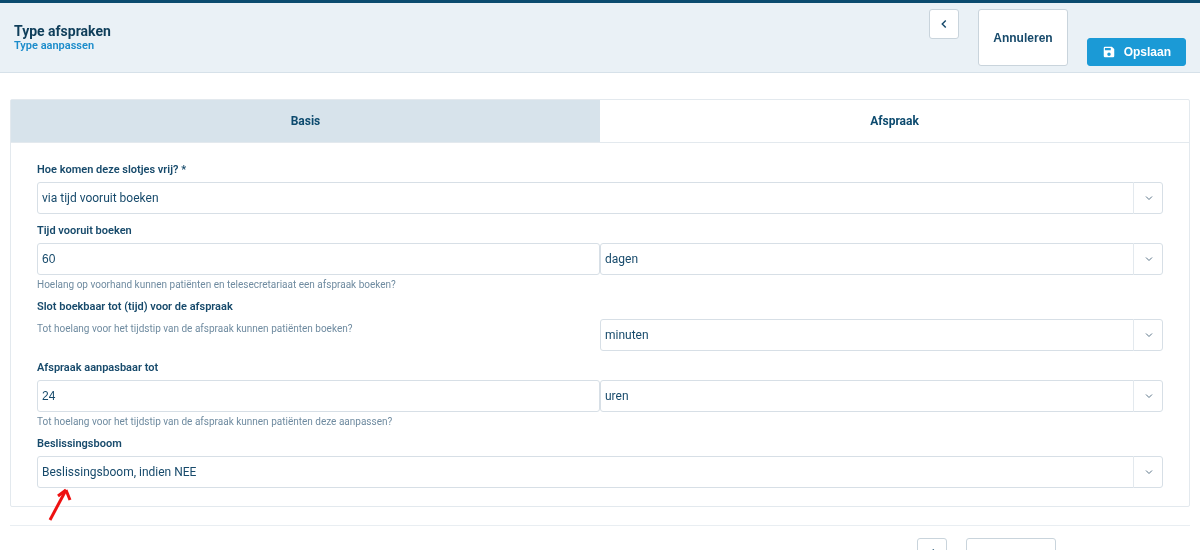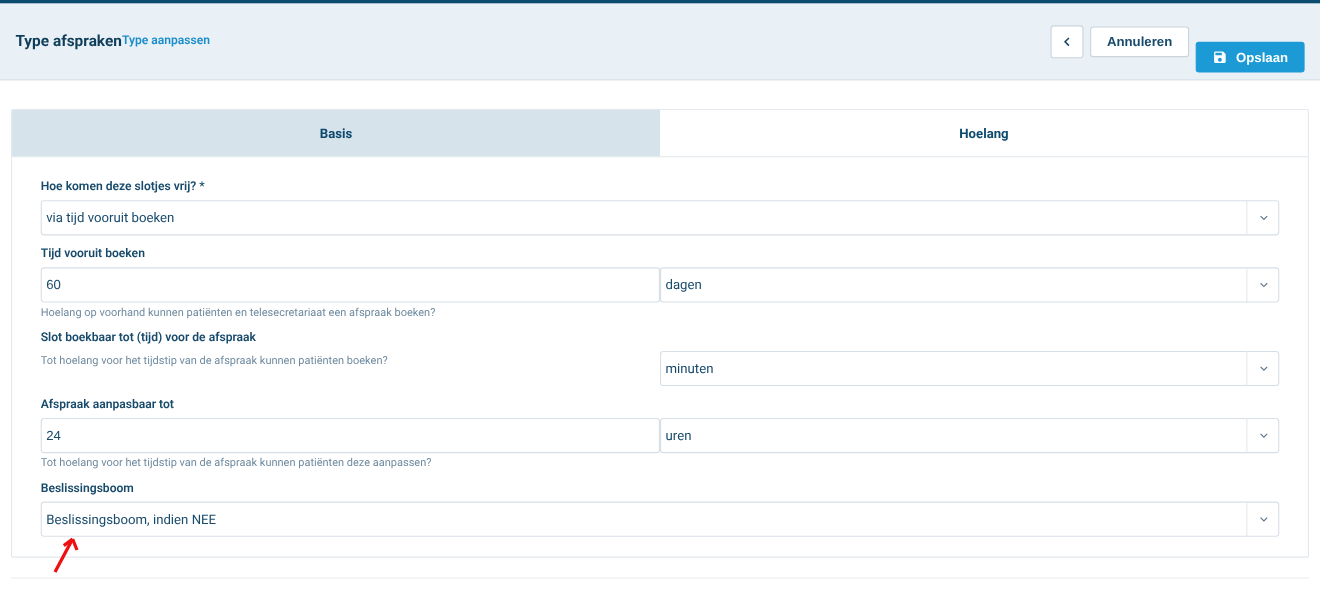--- a/index.html
+++ b/index.html
@@ -1,21 +1,21 @@
 <!DOCTYPE html>
 <html><head>
 <meta charset="utf-8">
 <style>
 *{box-sizing:border-box;margin:0;padding:0;}
 body{font-family:-apple-system,BlinkMacSystemFont,"Segoe UI",Roboto,Arial,sans-serif;background:#fff;color:#174a6b;font-size:12px;}
 .topbar{background:#eaf1f6;border-top:3px solid #0b4b6f;border-bottom:1px solid #d6e1e9;display:flex;align-items:center;justify-content:space-between;padding:6px 14px;}
-.topbar-left{display:flex;flex-direction:row;}
+.topbar-left{display:flex;flex-direction:column;}
 .page-title{font-size:14px;font-weight:700;color:#0f3e5a;}
 .page-subtitle{font-size:11px;font-weight:600;color:#1b8ccb;}
-.btnrow{display:flex;gap:6px;align-items:center;}
+.btnrow{display:flex;gap:19px;}
 .btn{display:inline-flex;align-items:center;gap:8px;border:1px solid #c9d4dc;background:#fff;color:#174a6b;padding:6px 14px;border-radius:3px;cursor:pointer;font-size:12px;font-weight:600;}
 .btn-icon{display:inline-flex;align-items:center;justify-content:center;width:30px;height:30px;border:1px solid #c9d4dc;background:#fff;border-radius:3px;cursor:pointer;color:#174a6b;}
 .btn-primary{background:#1b9ad6;border-color:#1b9ad6;color:#fff;margin-top:29px;}
 .btn-primary .save-icon{fill:#fff;}
 .container{padding:26px 10px 12px;}
 .panel{border:1px solid #e3e9ee;border-radius:2px;padding:0 0 18px;}
 .tabs{display:flex;border-bottom:1px solid #e3e9ee;}
 .tab{flex:1;text-align:center;padding:14px 0;font-weight:700;color:#0c4a6e;cursor:pointer;font-size:12px;}
 .tab.active{background:#d7e3eb;}
 .form{padding:10px 26px 0;}
@@ -57,21 +57,21 @@
           </svg>
       <span>Opslaan</span>
     </button>
   </div>
 </div>
 
 <div class="container">
   <div class="panel">
     <div class="tabs">
       <div class="tab active">Basis</div>
-      <div class="tab">Hoelang</div>
+      <div class="tab">Afspraak</div>
     </div>
 
     <div class="form">
 
       <div class="field-group">
         <span class="label">Hoe komen deze slotjes vrij? *</span>
         <div class="sel-wrap">
           <div class="select">
             <span>via tijd vooruit boeken</span>
           </div>

